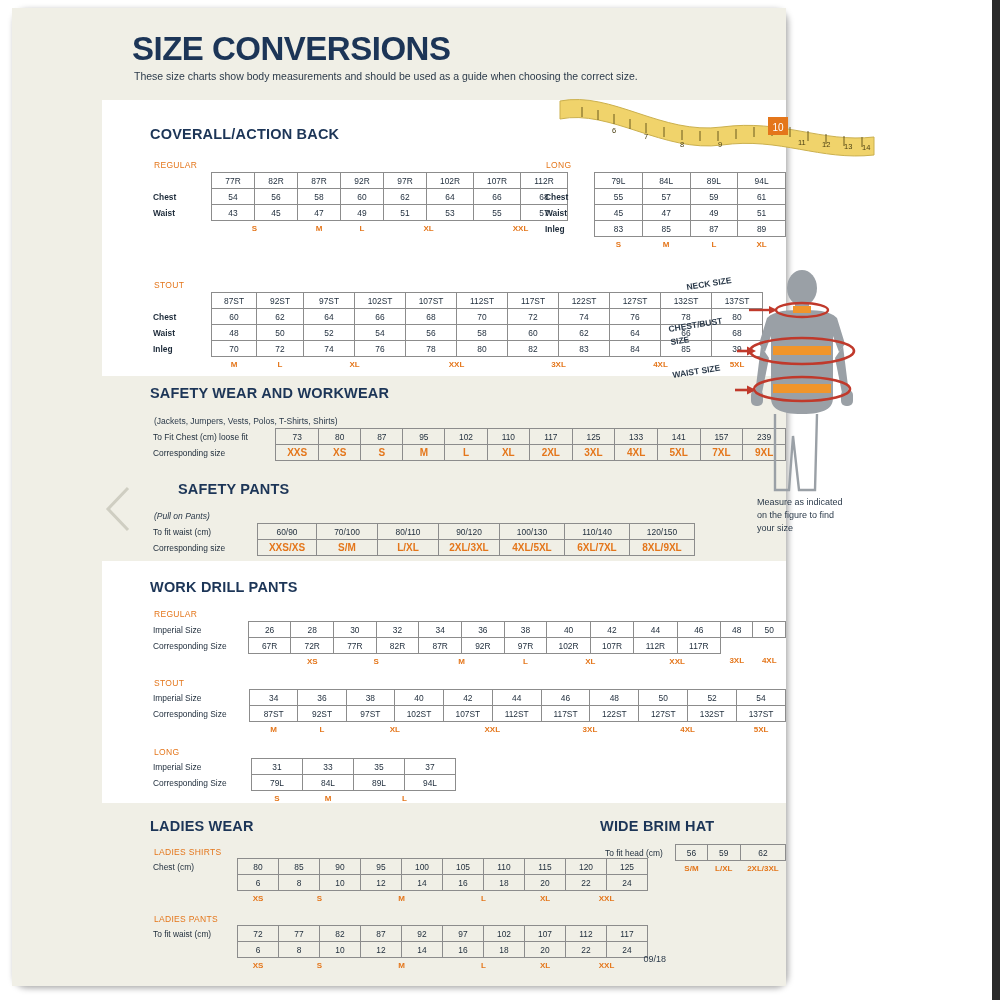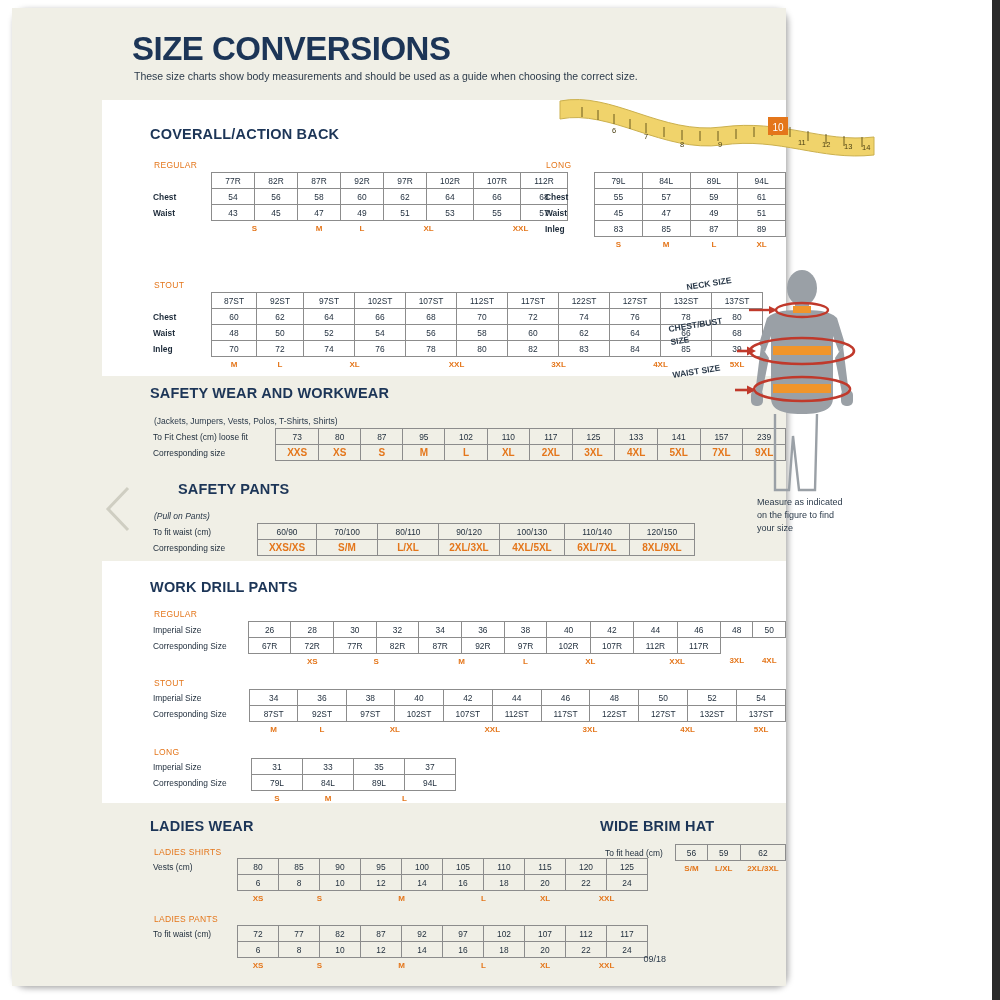--- a/index.html
+++ b/index.html
@@ -431,21 +431,21 @@
         <td colspan="2" class="sz">L</td>
       </tr>
     </tbody>
       </table>
 
     <div class="sec" style="left:138px;top:810px;">LADIES WEAR</div>
     <div class="subsec" style="left:142px;top:839px;">LADIES SHIRTS</div>
     <table class="t" style="left:138px;top:850px;">
       <tbody>
           <tr>
-        <td class="lbl2" style="width:78px;">Vests (cm)</td>
+        <td class="lbl2" style="width:78px;">Chest (cm)</td>
         <td style="width:34px;">80</td>
         <td style="width:34px;">85</td>
         <td style="width:34px;">90</td>
         <td style="width:34px;">95</td>
         <td style="width:34px;">100</td>
         <td style="width:34px;">105</td>
         <td style="width:34px;">110</td>
         <td style="width:34px;">115</td>
         <td style="width:34px;">120</td>
         <td style="width:34px;">125</td>

